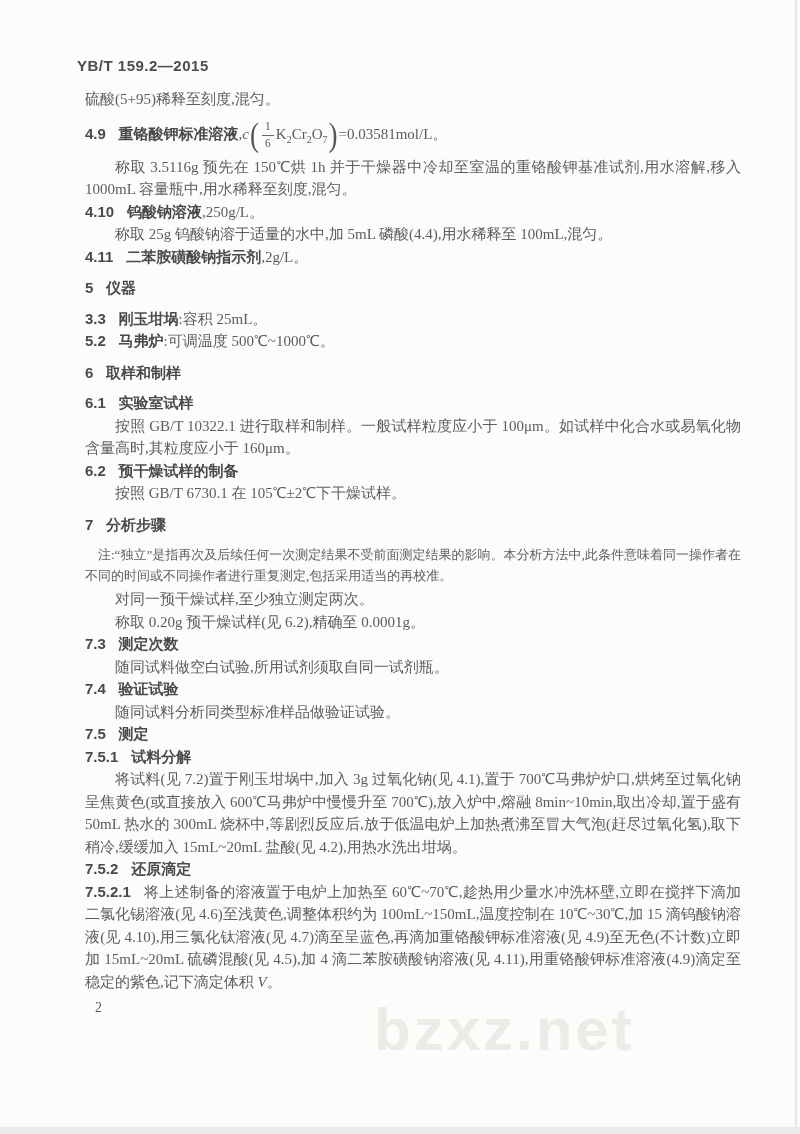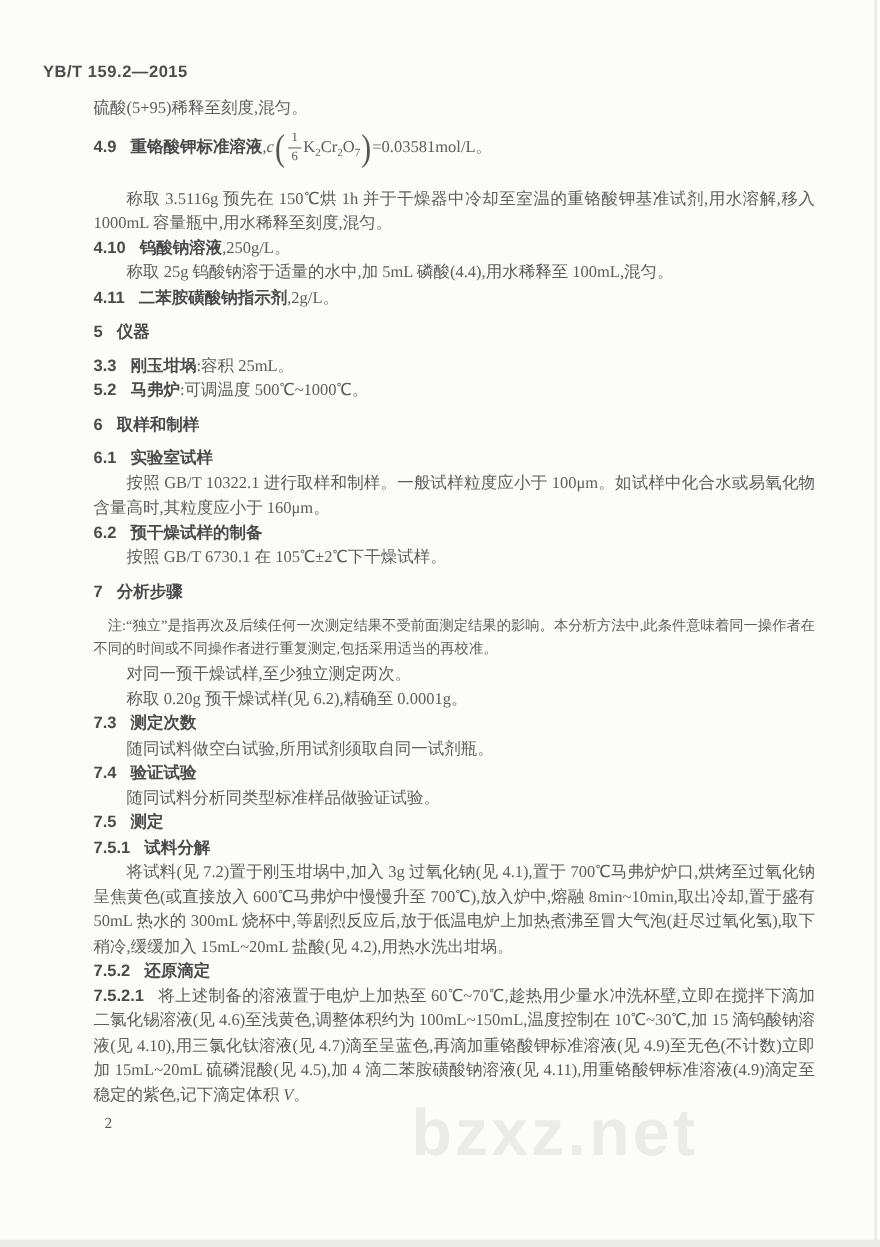--- a/index.html
+++ b/index.html
@@ -10,42 +10,42 @@
     box-sizing:border-box;
   }
   .watermark{
     position:absolute;left:374px;top:995px;z-index:0;
     font-family:"Liberation Sans",sans-serif;
     font-weight:800;font-size:60px;letter-spacing:3px;
     color:#ebebe8;user-select:none;
   }
   .pagehead{
     position:relative;z-index:1;
-    padding:57px 0 0 39px;
+    padding:57px 0 0 77px;
     font-family:"Liberation Sans",sans-serif;
     font-weight:700;font-size:15px;letter-spacing:.5px;
     color:#4c4c4c;
   }
   .docbody{
     position:relative;z-index:1;
     width:656px;margin:14px 0 0 85px;
     font-size:15px;line-height:22.5px;
     color:#5c5c5c;text-align:justify;
   }
   .block{margin:0;}
   .para.indent{text-indent:2em;}
   .h1{margin:9px 0 8px;}
   .h2{margin:0;}
   .item{margin:0;}
   .note{font-size:13px;line-height:21px;text-indent:1em;margin:1px 0 2px;color:#5e5e5e;}
   .seg-n{font-weight:700;font-family:"Liberation Sans",sans-serif;color:#4a4a4a;margin-right:.85em;}
   .seg-b{font-weight:700;font-family:"Liberation Sans",sans-serif;color:#4a4a4a;}
   .seg-r{}
   .seg-i{font-style:italic;}
-  .formula{height:42px;line-height:42px;margin:2px 0 15px;white-space:nowrap;}
+  .formula{height:42px;line-height:42px;margin:2px 0 1px;white-space:nowrap;}
   .frac{
     display:inline-flex;flex-direction:column;align-items:center;
     vertical-align:middle;font-size:11.5px;line-height:1.2;color:#555;margin:0 2px;
   }
   .frac .num{border-bottom:1px solid #6a6a6a;padding:0 3px 1px;}
   .frac .den{padding-top:1px;}
   .paren{
     display:inline-block;font-size:27px;font-weight:400;color:#555;
     vertical-align:middle;line-height:1;transform:scaleY(1.25);margin:0 1px;
   }

